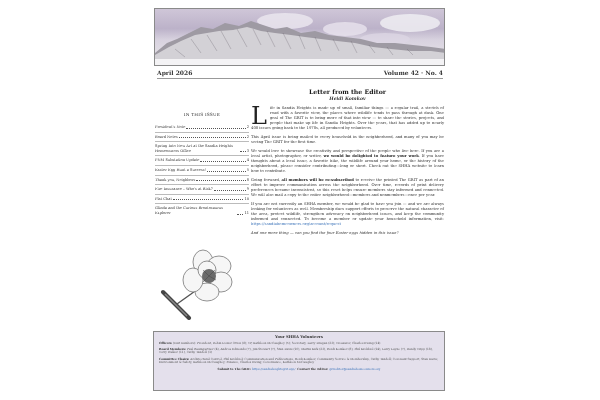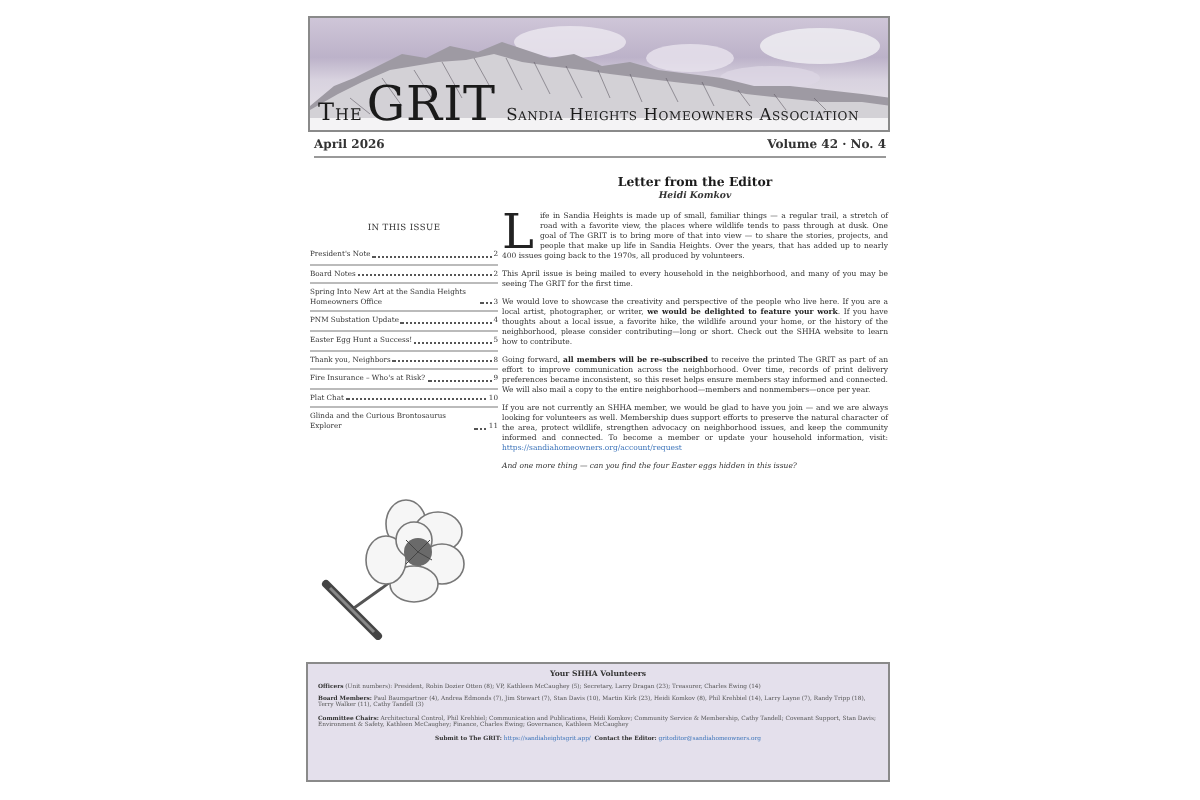--- a/index.html
+++ b/index.html
@@ -97,25 +97,20 @@
         <line x1="144" y1="26" x2="150" y2="40"></line>
           <line x1="160" y1="28" x2="166" y2="42"></line>
         <line x1="178" y1="30" x2="184" y2="42"></line>
           <line x1="196" y1="32" x2="202" y2="44"></line>
         <line x1="214" y1="36" x2="220" y2="44"></line>
           <line x1="232" y1="38" x2="238" y2="46"></line>
         <line x1="252" y1="40" x2="258" y2="46"></line>
       </g>
       <path d="M0,50 L291,50 L291,58 L0,58 Z" fill="#f4f3f5"></path>
     </svg>
-    <div class="masthead">
-      <span class="mast-the">The</span>
-      <span class="mast-grit">GRIT</span>
-      <span class="mast-assoc">Sandia Heights Homeowners Association</span>
-    </div>
   </div>
 
   <div class="datebar">
     <span>April 2026</span>
     <span>Volume 42 · No. 4</span>
   </div>
 
   <div class="toc">
     <div class="toc-title">IN THIS ISSUE</div>
     <div class="toc-item">

